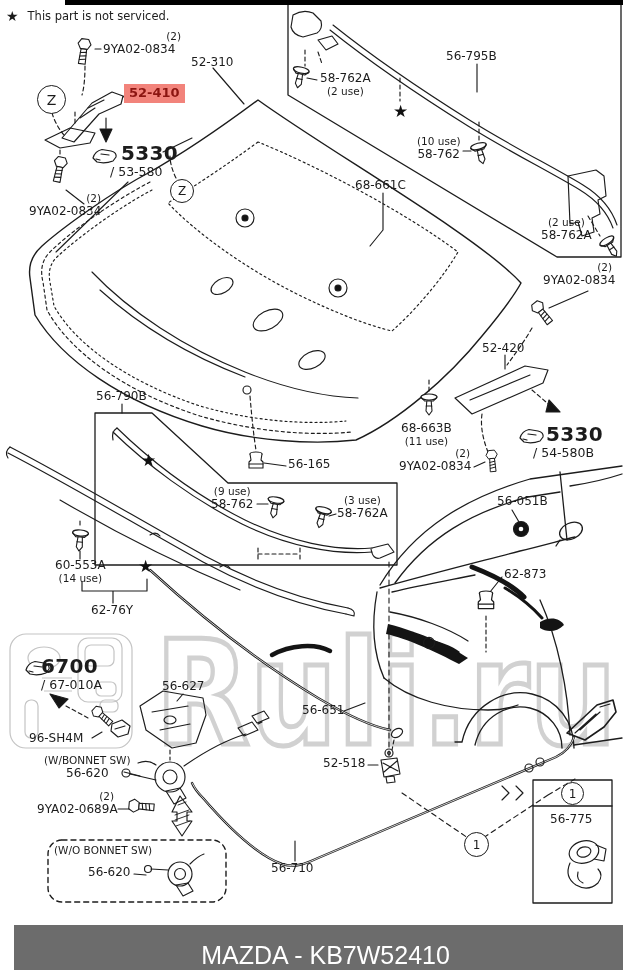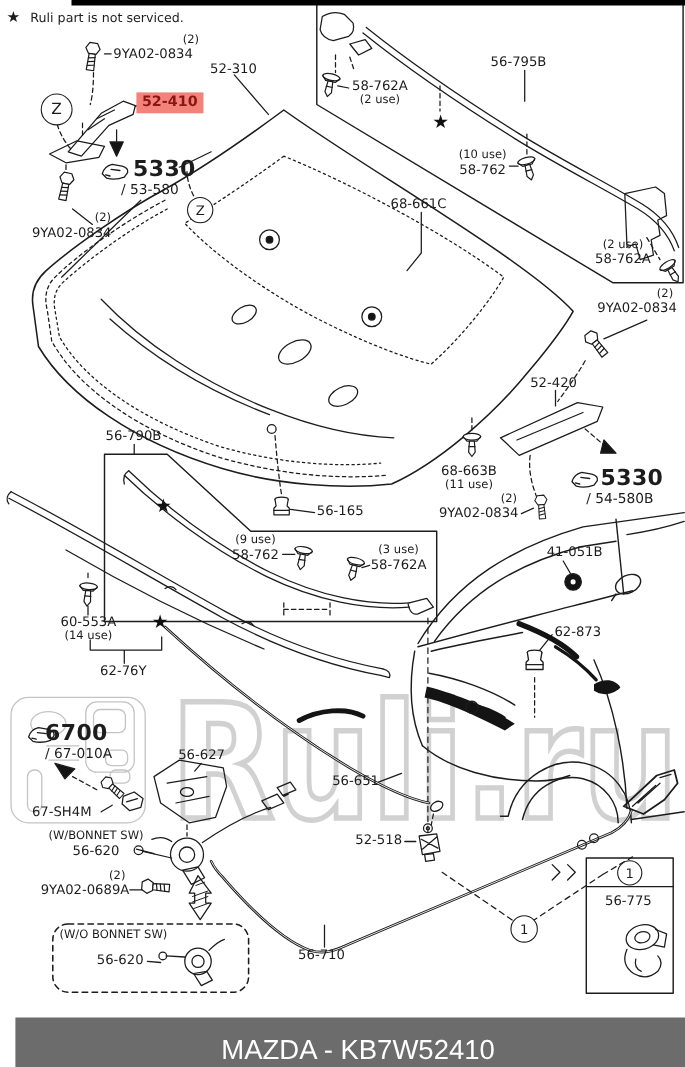--- a/index.html
+++ b/index.html
@@ -307,21 +307,21 @@
         <path d="M570,863 q-6,14 6,22 q12,7 22,-2 q6,-8 0,-14"></path>
         <path d="M578,872 q-2,8 5,11"></path>
       </g>
     </g>
   </svg>
 
   <div class="topbar"></div>
 
   <div class="note">
     <span class="star-g">★</span>
-    <span>Ruli part is not serviced.</span>
+    <span>This part is not serviced.</span>
   </div>
 
   <div class="lblwrap">
 
     <div class="lbl q-r" style="left:103px;top:31px;width:90px">
       <div class="qty">(2)</div>
       <div class="part">9YA02-0834</div>
     </div>
 
     <div class="lbl hl" style="left:124px;top:84px">
@@ -373,21 +373,21 @@
     <div class="lbl" style="left:482px;top:342px">
       <div class="part">52-420</div>
     </div>
 
     <div class="lbl big" style="left:533px;top:423px">
       <div class="part" style="margin-left:13px">5330</div>
       <div class="sub">/ 54-580B</div>
     </div>
 
     <div class="lbl" style="left:497px;top:495px">
-      <div class="part">41-051B</div>
+      <div class="part">56-051B</div>
     </div>
 
     <div class="lbl" style="left:504px;top:568px">
       <div class="part">62-873</div>
     </div>
 
     <div class="lbl q-c q-below" style="left:401px;top:422px">
       <div class="qty">(11 use)</div>
       <div class="part">68-663B</div>
     </div>
@@ -423,21 +423,21 @@
     <div class="lbl" style="left:91px;top:604px">
       <div class="part">62-76Y</div>
     </div>
 
     <div class="lbl big" style="left:41px;top:655px">
       <div class="part" style="margin-left:0">6700</div>
       <div class="sub">/ 67-010A</div>
     </div>
 
     <div class="lbl" style="left:29px;top:732px">
-      <div class="part">67-SH4M</div>
+      <div class="part">96-SH4M</div>
     </div>
 
     <div class="lbl" style="left:162px;top:680px">
       <div class="part">56-627</div>
     </div>
 
     <div class="lbl q-c" style="left:44px;top:755px">
       <div class="qty">(W/BONNET SW)</div>
       <div class="part">56-620</div>
     </div>

